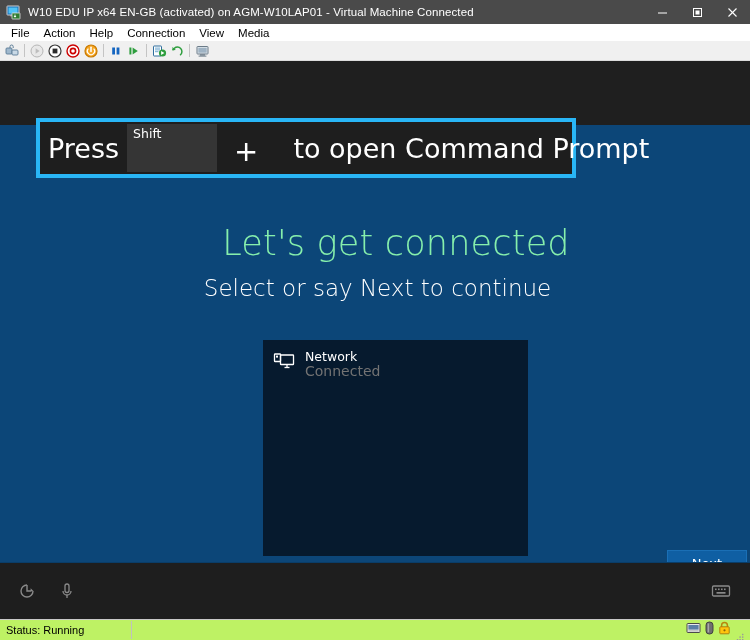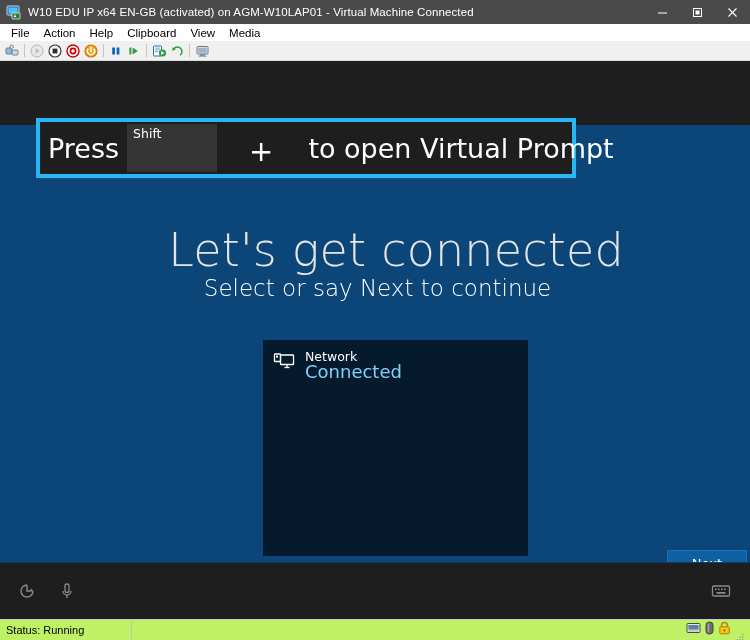--- a/index.html
+++ b/index.html
@@ -139,21 +139,21 @@
     font-family: "DejaVu Sans", sans-serif;
     font-size: 27px;
     color: #ffffff;
     white-space: nowrap;
     font-weight: 400;
   }
   .key-box {
     height: 48px;
     background: #353535;
     position: relative;
-    margin: 0 15px;
+    margin: 0 0px;
     flex: 0 0 auto;
   }
   .key-box.shift { width: 90px; margin-left: 8px; }
   .key-box.f10 { width: 58px; margin-left: 6px; }
   .key-label {
     position: absolute;
     left: 6px;
     top: 2px;
     font-size: 12.5px;
     color: #ffffff;
@@ -169,22 +169,22 @@
     top: 3px;
   }
   .banner-tail { margin-left: 18px; }
 
   
   .oobe-title {
     position: absolute;
     left: 0; right: 0;
     top: 162px;
     text-align: center;
-    font-size: 46px;
-    color: #e5e5e5;
+    font-size: 35px;
+    color: #86efac;
     font-weight: 300;
     font-family: "DejaVu Sans", sans-serif;
     letter-spacing: 0.2px;
     padding-left: 42px;
   }
   .oobe-sub {
     position: absolute;
     left: 0; right: 8px;
     top: 214px;
     text-align: center;
@@ -217,22 +217,22 @@
     margin-top: 2px;
   }
   .net-texts { display: flex; flex-direction: column; }
   .net-name {
     font-size: 12.5px;
     color: #ffffff;
     font-family: "DejaVu Sans", sans-serif;
     line-height: 15px;
   }
   .net-status {
-    font-size: 18px;
-    color: #7dd3fc;
+    font-size: 14px;
+    color: #737373;
     font-family: "DejaVu Sans", sans-serif;
     line-height: 15px;
     text-align: right;
   }
   .next-btn {
     position: absolute;
     left: 667px;
     top: 489px;
     width: 80px;
     height: 26px;
@@ -336,21 +336,21 @@
             <line x1="9.5" y1="1.5" x2="1.5" y2="9.5" stroke="#ffffff" stroke-width="1.1"></line>
           </svg>
       </div>
     </div>
   </div>
 
   <div class="menubar">
     <div class="menu-item">File</div>
     <div class="menu-item">Action</div>
     <div class="menu-item">Help</div>
-    <div class="menu-item">Clipboard</div>
+    <div class="menu-item">Connection</div>
     <div class="menu-item">View</div>
     <div class="menu-item">Media</div>
   </div>
 
   <div class="toolbar">
     <div class="tb-btn">
       <svg width="15" height="14" viewBox="0 0 15 14">
         <rect x="1" y="4" width="6" height="6" rx="1" fill="#9fb8cd" stroke="#5b7c96" stroke-width="0.9"></rect>
         <rect x="7" y="6" width="6" height="5" rx="1" fill="#c9d9e6" stroke="#5b7c96" stroke-width="0.9"></rect>
         <path d="M5 4 V2.6 a1.6 1.6 0 0 1 3.2 0 V4" fill="none" stroke="#5b7c96" stroke-width="1"></path>
@@ -425,21 +425,21 @@
 
   <div class="vm-screen">
     <div class="vm-topband"></div>
 
     <div class="banner">
       <span class="banner-text">Press</span>
       <span class="key-box shift">
         <span class="key-label">Shift</span>
       </span>
       <span class="plus">+</span>
-      <span class="banner-text banner-tail">to open Virtual Prompt</span>
+      <span class="banner-text banner-tail">to open Command Prompt</span>
     </div>
 
     <div class="oobe-title">Let's get connected</div>
     <div class="oobe-sub">Select or say Next to continue</div>
 
     <div class="net-list">
       <div class="net-item">
         <span class="net-icon">
           <svg width="22" height="22" viewBox="0 0 22 22">
             <rect x="7.5" y="4" width="13" height="9.5" rx="0.6" fill="none" stroke="#ffffff" stroke-width="1.3"></rect>

